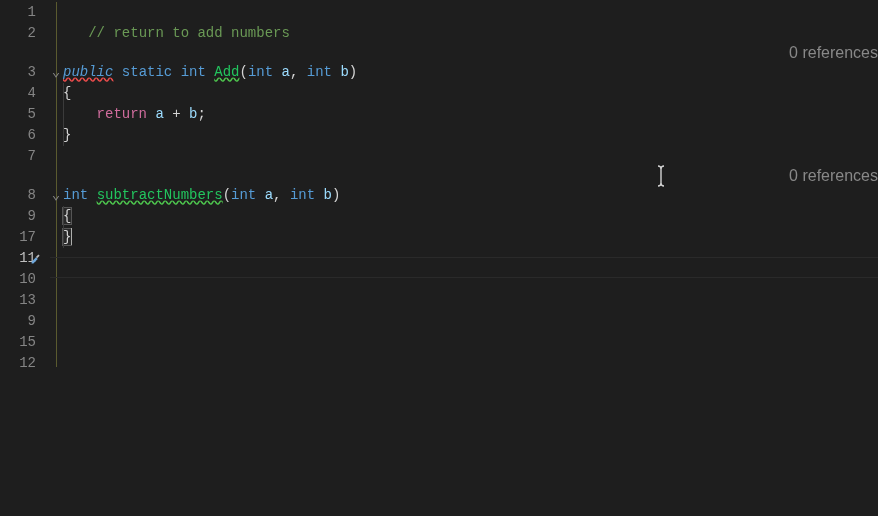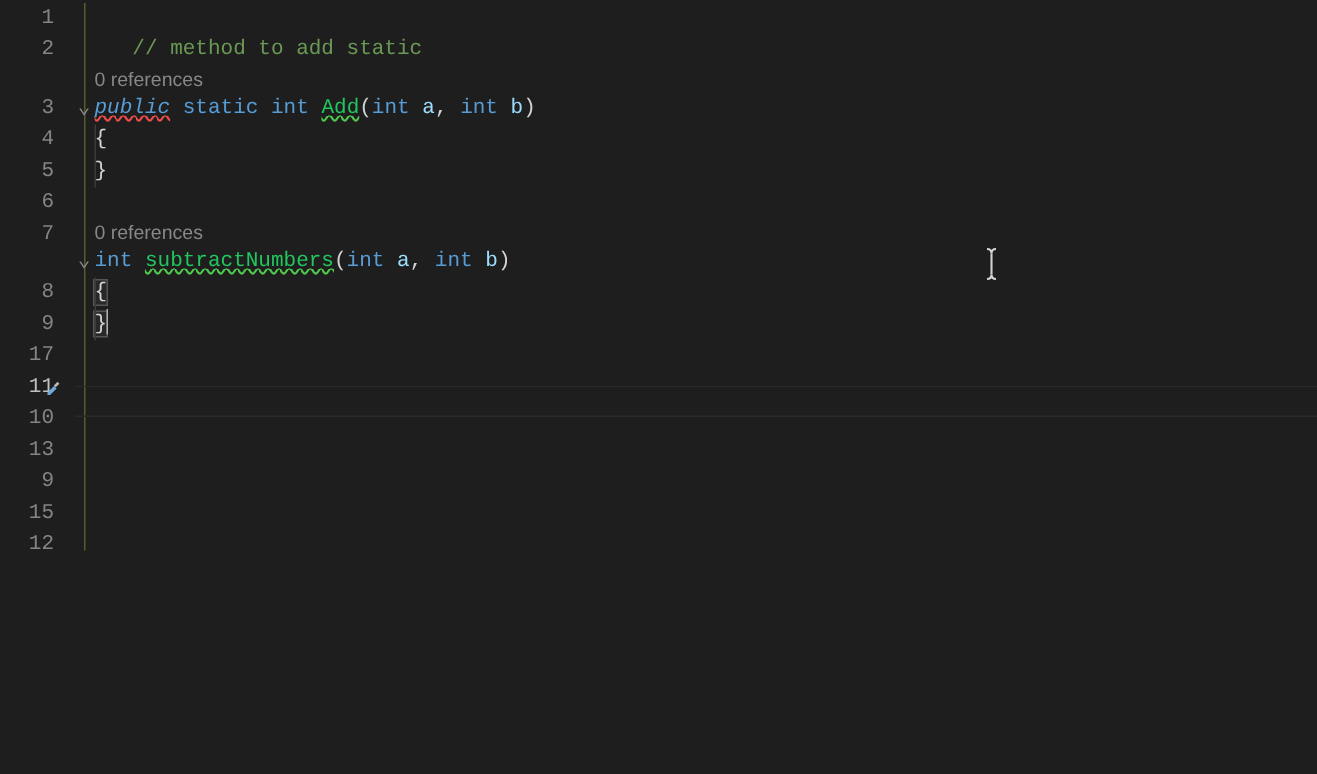--- a/index.html
+++ b/index.html
@@ -81,24 +81,25 @@
     left: 0;
     right: 0;
     height: 21px;
     box-shadow: inset 0 1px 0 0 #2a2a2a, inset 0 -1px 0 0 #2a2a2a;
     pointer-events: none;
     z-index: 0;
   }
   .codelens {
     height: 18px;
     line-height: 18px;
-    font-size: 13px;
+    font-size: 16px;
     color: #888;
     font-family: -apple-system, BlinkMacSystemFont, 'Segoe UI', sans-serif;
     padding-left: 0px;
+    text-align: right;
   }
   .fold {
     position: absolute;
     left: -13px;
     top: 0;
     width: 12px;
     height: 21px;
     display: flex;
     align-items: center;
     justify-content: center;
@@ -173,28 +174,29 @@
     <div class="line-number">9</div>
     <div class="line-number">15</div>
     <div class="line-number">12</div>
   </div>
 
   <div class="code-area">
     <div class="current-line" style="top:257px"></div>
 
     <div class="code-line"></div>
 
-    <div class="code-line">   <span class="tk-comment">// method to add static</span></div>
+    <div class="code-line">   <span class="tk-comment">// return to add numbers</span></div>
 
     <div class="codelens">0 references</div>
 
     <div class="code-line"><span class="fold">⌄</span><span class="tk-keyword wavy-red">public</span> <span class="tk-keyword">static</span> <span class="tk-type">int</span> <span class="tk-method wavy-green">Add</span><span class="tk-punc">(</span><span class="tk-type">int</span> <span class="tk-var">a</span><span class="tk-punc">,</span> <span class="tk-type">int</span> <span class="tk-var">b</span><span class="tk-punc">)</span></div>
 
     <div class="code-line indent-guide"><span class="tk-punc">{</span></div>
 
+    <div class="code-line indent-guide">    <span class="tk-control">return</span> <span class="tk-var">a</span> <span class="tk-op">+</span> <span class="tk-var">b</span><span class="tk-punc">;</span></div>
 
     <div class="code-line indent-guide"><span class="tk-punc">}</span></div>
 
     <div class="code-line"></div>
 
     <div class="codelens">0 references</div>
 
     <div class="code-line"><span class="fold">⌄</span><span class="tk-type">int</span> <span class="tk-method wavy-green">subtractNumbers</span><span class="tk-punc">(</span><span class="tk-type">int</span> <span class="tk-var">a</span><span class="tk-punc">,</span> <span class="tk-type">int</span> <span class="tk-var">b</span><span class="tk-punc">)</span></div>
 
     <div class="code-line indent-guide"><span class="tk-punc bracket-match">{</span></div>

